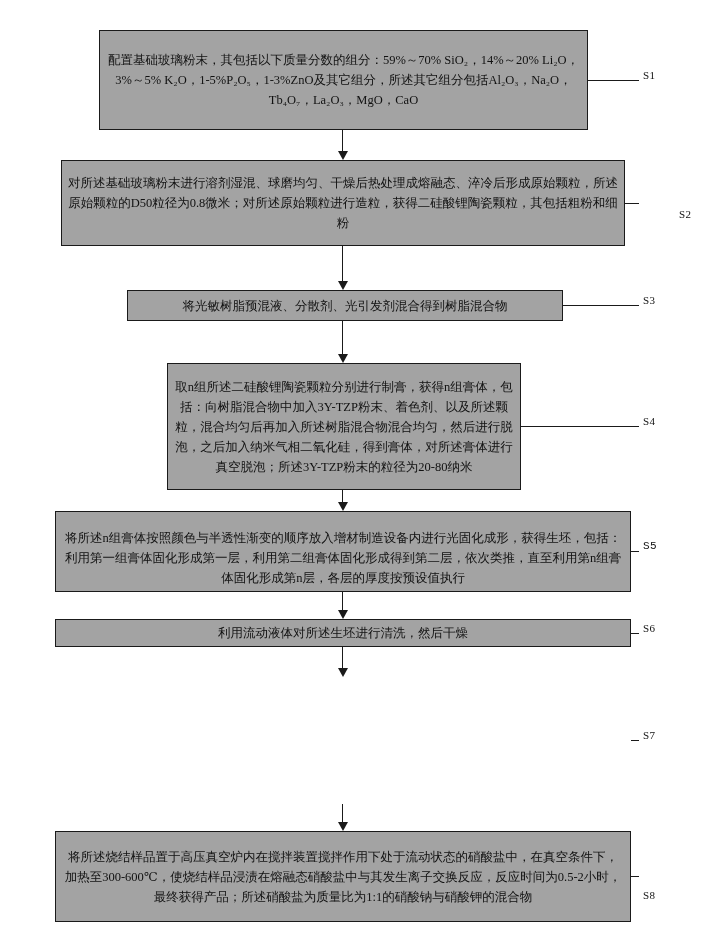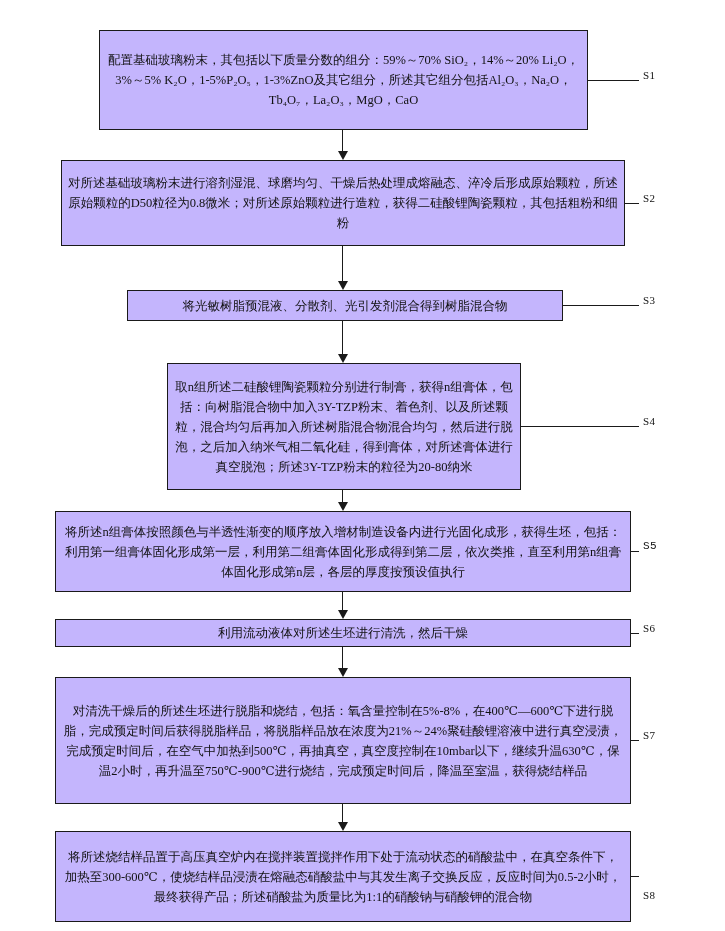--- a/index.html
+++ b/index.html
@@ -16,21 +16,21 @@
     background: #ffffff;
     overflow: hidden;
   }
   .box {
     position: absolute;
     border: 1px solid #1a1a1a;
     display: flex;
     align-items: center;
     justify-content: center;
     padding: 3px 6px;
-    background: #c4b5fd;
+    background: #a3a3a3;
   }
   .boxtext {
     font-size: 12.5px;
     line-height: 20px;
     text-align: center;
     color: #111;
   }
   .hline { position: absolute; height: 1px; background: #1a1a1a; }
   .vline { position: absolute; width: 1px; background: #1a1a1a; left: 342px; }
   .ahead {
@@ -47,38 +47,38 @@
     font-size: 11px;
     color: #111;
     letter-spacing: 0.5px;
   }
 
   
   .s1 { left:  99px; top:  30px; width: 489px; min-height: 100px; }
   .s2 { left:  61px; top: 160px; width: 564px; min-height:  86px; }
   .s3 { left: 127px; top: 290px; width: 436px; min-height:  31px; }
   .s4 { left: 167px; top: 363px; width: 354px; min-height: 127px; }
-  .s5 { left:  55px; top: 511px; width: 576px; min-height:  81px; }
+  .s5 { left:  55px; top: 511px; width: 576px; min-height:  81px; align-items: flex-end; }
   .s6 { left:  55px; top: 619px; width: 576px; min-height:  28px; }
   .s7 { left:  55px; top: 677px; width: 576px; min-height: 127px; }
   .s8 { left:  55px; top: 831px; width: 576px; min-height:  91px; }
 
   
   .c1 { left: 588px; top:  80px; width:  51px; }
   .c2 { left: 625px; top: 203px; width:  14px; }
   .c3 { left: 563px; top: 305px; width:  76px; }
   .c4 { left: 521px; top: 426px; width: 118px; }
   .c5 { left: 631px; top: 551px; width:   8px; }
   .c6 { left: 631px; top: 633px; width:   8px; }
   .c7 { left: 631px; top: 740px; width:   8px; }
   .c8 { left: 631px; top: 876px; width:   8px; }
 
   
   .l1 { top:  69px; }
-  .l2 { top: 192px; }
+  .l2 { top: 208px; margin-left: 36px; }
   .l3 { top: 294px; }
   .l4 { top: 415px; }
   .l5 { top: 540px; font-family: Liberation Mono, monospace; }
   .l6 { top: 622px; }
   .l7 { top: 729px; }
   .l8 { top: 865px; margin-top: 24px; }
 
   
   .a1 { top: 130px; height: 22px; }  .h1 { top: 151px; }
   .a2 { top: 246px; height: 36px; }  .h2 { top: 281px; }
@@ -134,23 +134,20 @@
   <div class="ahead h5"></div>
 
   <div class="box s6">
     <span class="boxtext">利用流动液体对所述生坯进行清洗，然后干燥</span>
   </div>
   <div class="hline c6"></div>
   <div class="slabel l6">S6</div>
   <div class="vline a6"></div>
   <div class="ahead h6"></div>
 
-  <div class="box s7">
-    <span class="boxtext">对清洗干燥后的所述生坯进行脱脂和烧结，包括：氧含量控制在5%-8%，在400℃—600℃下进行脱脂，完成预定时间后获得脱脂样品，将脱脂样品放在浓度为21%～24%聚硅酸锂溶液中进行真空浸渍，完成预定时间后，在空气中加热到500℃，再抽真空，真空度控制在10mbar以下，继续升温630℃，保温2小时，再升温至750℃-900℃进行烧结，完成预定时间后，降温至室温，获得烧结样品</span>
-  </div>
   <div class="hline c7"></div>
   <div class="slabel l7">S7</div>
   <div class="vline a7"></div>
   <div class="ahead h7"></div>
 
   <div class="box s8">
     <span class="boxtext">将所述烧结样品置于高压真空炉内在搅拌装置搅拌作用下处于流动状态的硝酸盐中，在真空条件下，加热至300-600℃，使烧结样品浸渍在熔融态硝酸盐中与其发生离子交换反应，反应时间为0.5-2小时，最终获得产品；所述硝酸盐为质量比为1:1的硝酸钠与硝酸钾的混合物</span>
   </div>
   <div class="hline c8"></div>
   <div class="slabel l8">S8</div>

